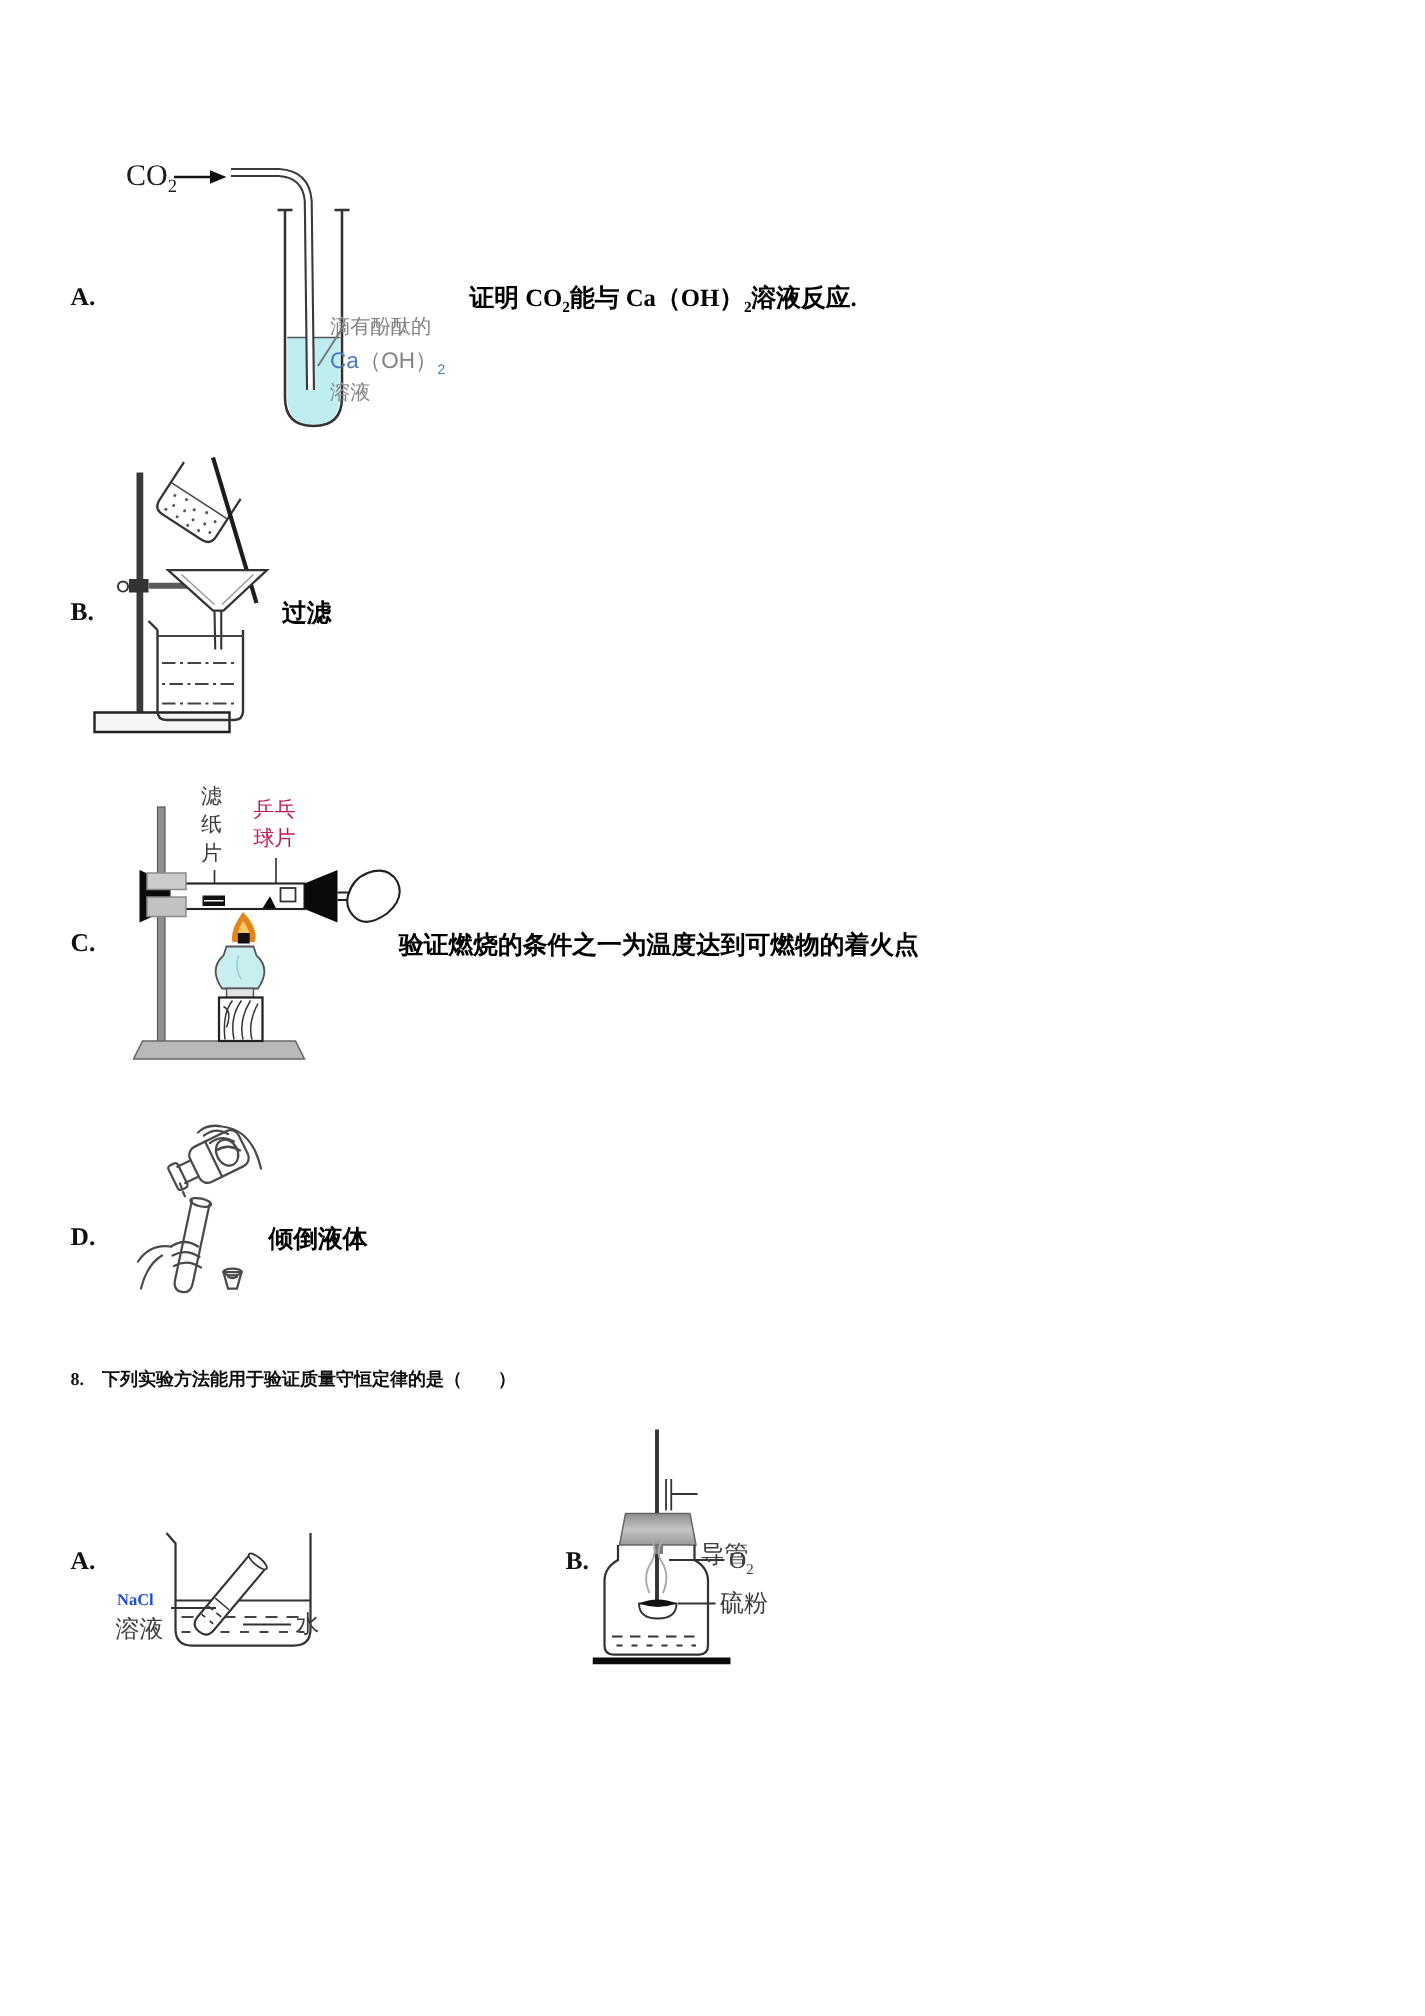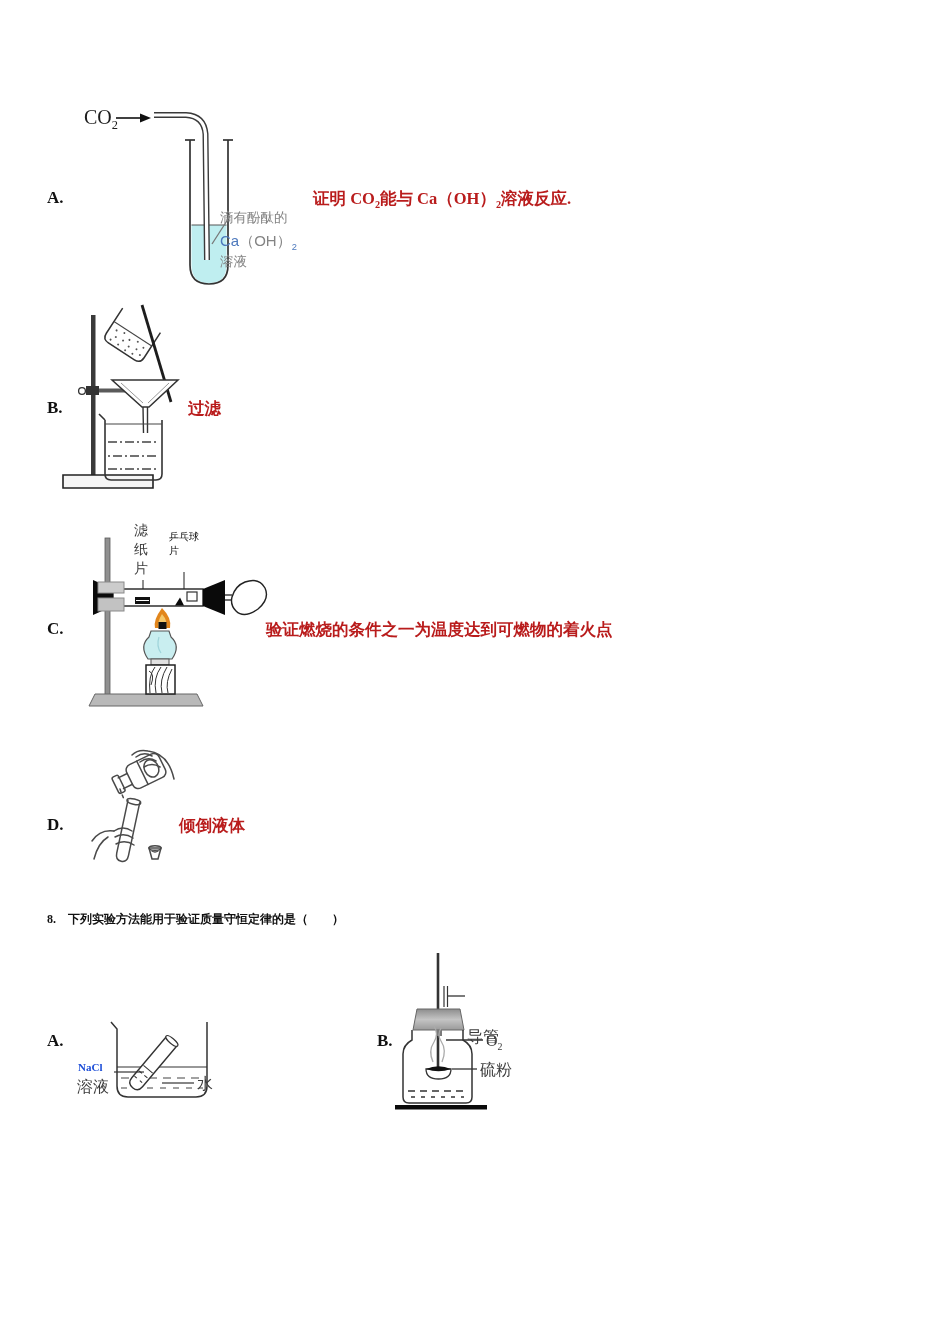--- a/index.html
+++ b/index.html
@@ -2,21 +2,21 @@
 <html><head>
 <meta charset="utf-8">
 <style>
   html,body{margin:0;padding:0;}
   body{
     width:950px;height:1344px;position:relative;background:#ffffff;
     font-family:"Liberation Serif","DejaVu Serif",serif;color:#111;overflow:hidden;
   }
   .abs{position:absolute;}
   .letter{font-weight:700;font-size:17px;color:#111;}
-  .desc{font-weight:700;font-size:16.5px;color:#b91c1c;white-space:nowrap;}
+  .desc{font-weight:700;font-size:16.5px;color:#000000;white-space:nowrap;}
   .q8{font-weight:700;font-size:12px;color:#111;white-space:pre-wrap;}
   sub{font-size:0.62em;line-height:0;}
   .dgray{font-family:"Liberation Sans","DejaVu Sans",sans-serif;color:#848484;font-size:13.5px;line-height:1.55;}
   .dlabel-dark{font-family:"Liberation Sans","DejaVu Sans",sans-serif;color:#3c3c3c;font-size:16px;line-height:1.1;}
   .blue{color:#4d79bd;margin-top:36px;}
   .navy{color:#1d4ed8;font-weight:700;font-size:11px;font-family:"Liberation Serif",serif;}
   .center{}
   .vert{word-break:break-all;line-height:1.35;}
   svg{display:block;}
 </style>
@@ -138,21 +138,21 @@
     <rect x="73.5" y="104" width="8" height="7" fill="#111"></rect>
 
     <path d="M63,141 Q54,128 64,119 L66,113 L84,113 L86,119 Q96,128 87,141 Z" fill="#c9eef0" stroke="#555" stroke-width="1.2"></path>
     <path d="M74,119 Q71,128 76,135" fill="none" stroke="#9fd4da" stroke-width="1.2"></path>
     <rect x="66" y="141" width="18" height="6" fill="#e2e2e2" stroke="#555" stroke-width="1"></rect>
 
     <rect x="61" y="147" width="29" height="29" fill="#ffffff" stroke="#222" stroke-width="1.5"></rect>
     <path d="M65,175 Q63,158 70,149 M71,175 Q68,160 76,149 M77,175 Q74,162 82,149 M83,175 Q80,164 87,151 M64,153 Q70,156 66,167" fill="none" stroke="#333" stroke-width="1"></path>
   </svg>
   <div class="abs dgray vert center" style="left:49px;top:3px;width:16px;font-size:14px;color:#3c3c3c;">滤纸片</div>
-  <div class="abs dgray vert center" style="left:84px;top:12px;width:31px;font-size:10px;color:#000000;">乒乓球片</div>
+  <div class="abs dgray vert center" style="left:84px;top:12px;width:31px;font-size:14px;color:#be185d;">乒乓球片</div>
 </div>
 
 <div class="abs desc" style="left:266px;top:619px;">验证燃烧的条件之一为温度达到可燃物的着火点</div>
 
 <div class="abs letter" style="left:47px;top:815px;">D.</div>
 
 <div class="abs" style="left:90px;top:745px;width:100px;height:128px;">
   <svg width="100" height="128" viewBox="0 0 100 128">
     <g stroke="#4a4a4a" stroke-width="1.5" fill="none" stroke-linecap="round">
 

